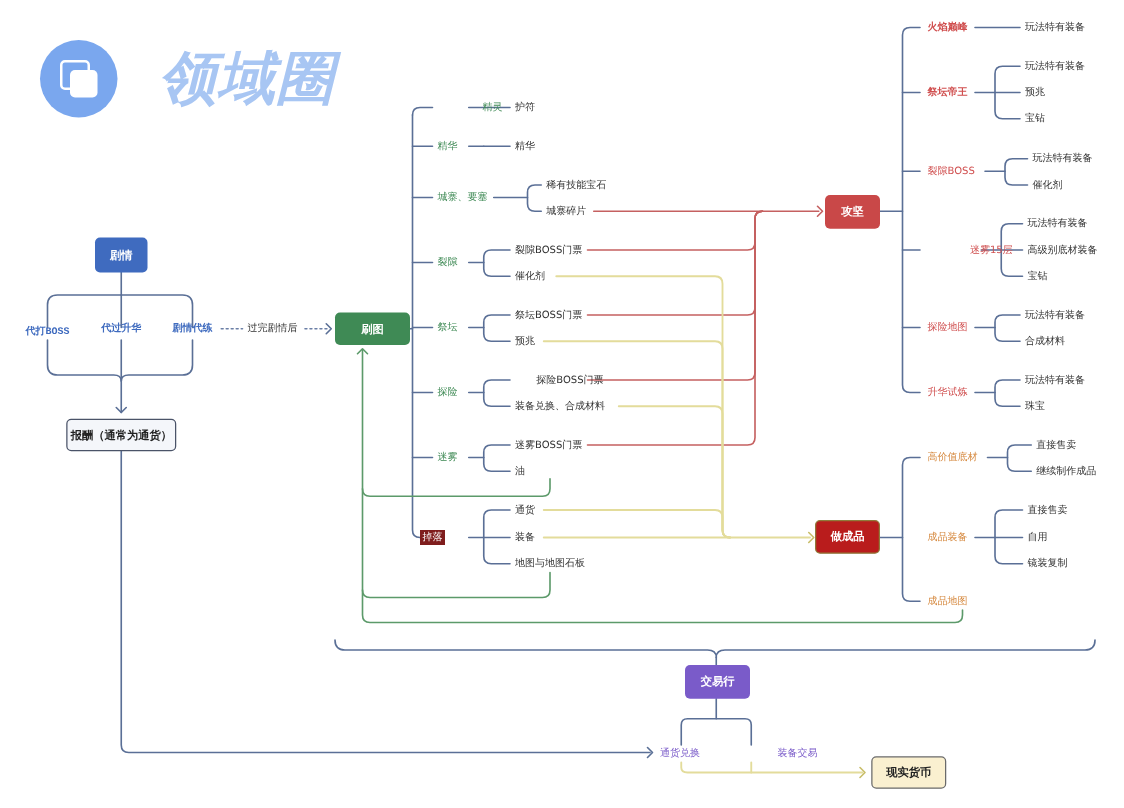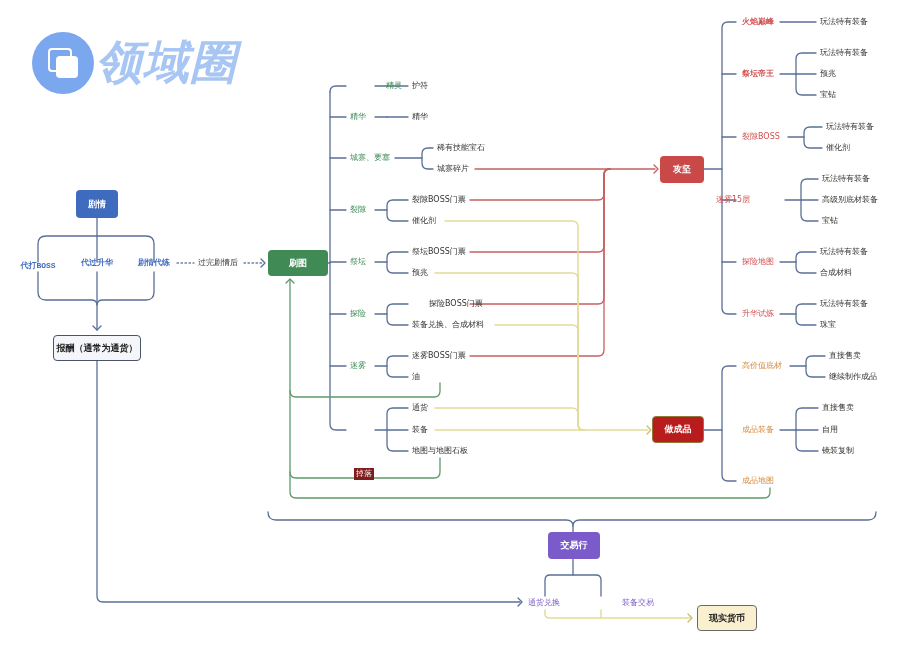--- a/index.html
+++ b/index.html
@@ -3,21 +3,21 @@
 <meta charset="utf-8">
 <style>
   html, body { margin: 0; padding: 0; background: #ffffff; }
   body { width: 899px; height: 646px; position: relative; overflow: hidden;
          font-family: "DejaVu Sans", "Liberation Sans", sans-serif; }
   #canvas { position: absolute; left: 0; top: 0; width: 899px; height: 646px; }
   svg { position: absolute; left: 0; top: 0; }
   .lbl { position: absolute; font-size: 8px; line-height: 10px; white-space: nowrap; color: #333; transform: translateY(-50%); }
   .node { position: absolute; border-radius: 4px; color: #fff; font-size: 9px; font-weight: bold;
           display: flex; align-items: center; justify-content: center; box-sizing: border-box; }
-  .logo { position: absolute; left: 32px; top: 32px; display: flex; align-items: center; }
+  .logo { position: absolute; left: 32px; top: 32px; display: flex; align-items: center; gap: 31px; }
   .logo-circle { width: 62px; height: 62px; border-radius: 50%; background: #7aa7ee; position: relative; }
   .logo-sq1 { position: absolute; left: 16px; top: 16px; width: 20px; height: 20px; border: 2px solid #ffffff; border-radius: 4px; background: #7aa7ee; }
   .logo-sq2 { position: absolute; left: 24px; top: 24px; width: 22px; height: 22px; border-radius: 4px; background: #ffffff; }
   .logo-text { font-size: 46px; font-weight: bold; color: #a8c6f3; font-style: italic; margin-left: 2px; letter-spacing: 1px; }
 </style>
 </head>
 <body>
 
 <div id="canvas">
   <svg id="lines" width="899" height="646">
@@ -143,37 +143,37 @@
       <span class="lbl" style="left: 412px; top: 221px; color: rgb(51, 51, 51);">催化剂</span>
       <span class="lbl" style="left: 350px; top: 262px; color: rgb(63, 138, 85);">祭坛</span>
       <span class="lbl" style="left: 412px; top: 252px; color: rgb(51, 51, 51);">祭坛BOSS门票</span>
       <span class="lbl" style="left: 412px; top: 273px; color: rgb(51, 51, 51);">预兆</span>
       <span class="lbl" style="left: 350px; top: 314px; color: rgb(63, 138, 85); font-family: Liberation Serif, serif;">探险</span>
       <span class="lbl" style="left: 429px; top: 304px; color: rgb(51, 51, 51);">探险BOSS门票</span>
       <span class="lbl" style="left: 412px; top: 325px; color: rgb(51, 51, 51);">装备兑换、合成材料</span>
       <span class="lbl" style="left: 350px; top: 366px; color: rgb(63, 138, 85);">迷雾</span>
       <span class="lbl" style="left: 412px; top: 356px; color: rgb(51, 51, 51);">迷雾BOSS门票</span>
       <span class="lbl" style="left: 412px; top: 377px; color: rgb(51, 51, 51);">油</span>
-      <span class="lbl" style="left: 354px; top: 430px; color: rgb(255, 255, 255); background: #7f1d1d; padding: 1px 2px; margin-top: 44px;">掉落</span>
+      <span class="lbl" style="left: 336px; top: 430px; color: rgb(255, 255, 255); background: #7f1d1d; padding: 1px 2px;">掉落</span>
       <span class="lbl" style="left: 412px; top: 408px; color: rgb(51, 51, 51);">通货</span>
       <span class="lbl" style="left: 412px; top: 430px; color: rgb(51, 51, 51);">装备</span>
       <span class="lbl" style="left: 412px; top: 451px; color: rgb(51, 51, 51);">地图与地图石板</span>
       <div class="node" style="left: 660px; top: 156px; width: 44px; height: 27px; background: rgb(201, 72, 72);">
         <span>攻坚</span>
       </div>
       <span class="lbl" style="left: 742px; top: 22px; color: rgb(208, 79, 79); font-weight: bold;">火焰巅峰</span>
       <span class="lbl" style="left: 820px; top: 22px; color: rgb(51, 51, 51);">玩法特有装备</span>
       <span class="lbl" style="left: 742px; top: 74px; color: rgb(208, 79, 79); font-weight: bold;">祭坛帝王</span>
       <span class="lbl" style="left: 820px; top: 53px; color: rgb(51, 51, 51);">玩法特有装备</span>
       <span class="lbl" style="left: 820px; top: 74px; color: rgb(51, 51, 51);">预兆</span>
       <span class="lbl" style="left: 820px; top: 95px; color: rgb(51, 51, 51);">宝钻</span>
       <span class="lbl" style="left: 742px; top: 137px; color: rgb(208, 79, 79);">裂隙BOSS</span>
       <span class="lbl" style="left: 826px; top: 127px; color: rgb(51, 51, 51);">玩法特有装备</span>
       <span class="lbl" style="left: 826px; top: 148px; color: rgb(51, 51, 51);">催化剂</span>
-      <span class="lbl" style="left: 716px; top: 200px; color: rgb(208, 79, 79);">迷雾15层</span>
+      <span class="lbl" style="left: 776px; top: 200px; color: rgb(208, 79, 79);">迷雾15层</span>
       <span class="lbl" style="left: 822px; top: 179px; color: rgb(51, 51, 51);">玩法特有装备</span>
       <span class="lbl" style="left: 822px; top: 200px; color: rgb(51, 51, 51);">高级别底材装备</span>
       <span class="lbl" style="left: 822px; top: 221px; color: rgb(51, 51, 51);">宝钻</span>
       <span class="lbl" style="left: 742px; top: 262px; color: rgb(208, 79, 79);">探险地图</span>
       <span class="lbl" style="left: 820px; top: 252px; color: rgb(51, 51, 51);">玩法特有装备</span>
       <span class="lbl" style="left: 820px; top: 273px; color: rgb(51, 51, 51);">合成材料</span>
       <span class="lbl" style="left: 742px; top: 314px; color: rgb(208, 79, 79);">升华试炼</span>
       <span class="lbl" style="left: 820px; top: 304px; color: rgb(51, 51, 51);">玩法特有装备</span>
       <span class="lbl" style="left: 820px; top: 325px; color: rgb(51, 51, 51);">珠宝</span>
       <div class="node" style="left: 652px; top: 416px; width: 52px; height: 27px; background: #b91c1c; border: 1.5px solid rgb(143, 122, 58);">

